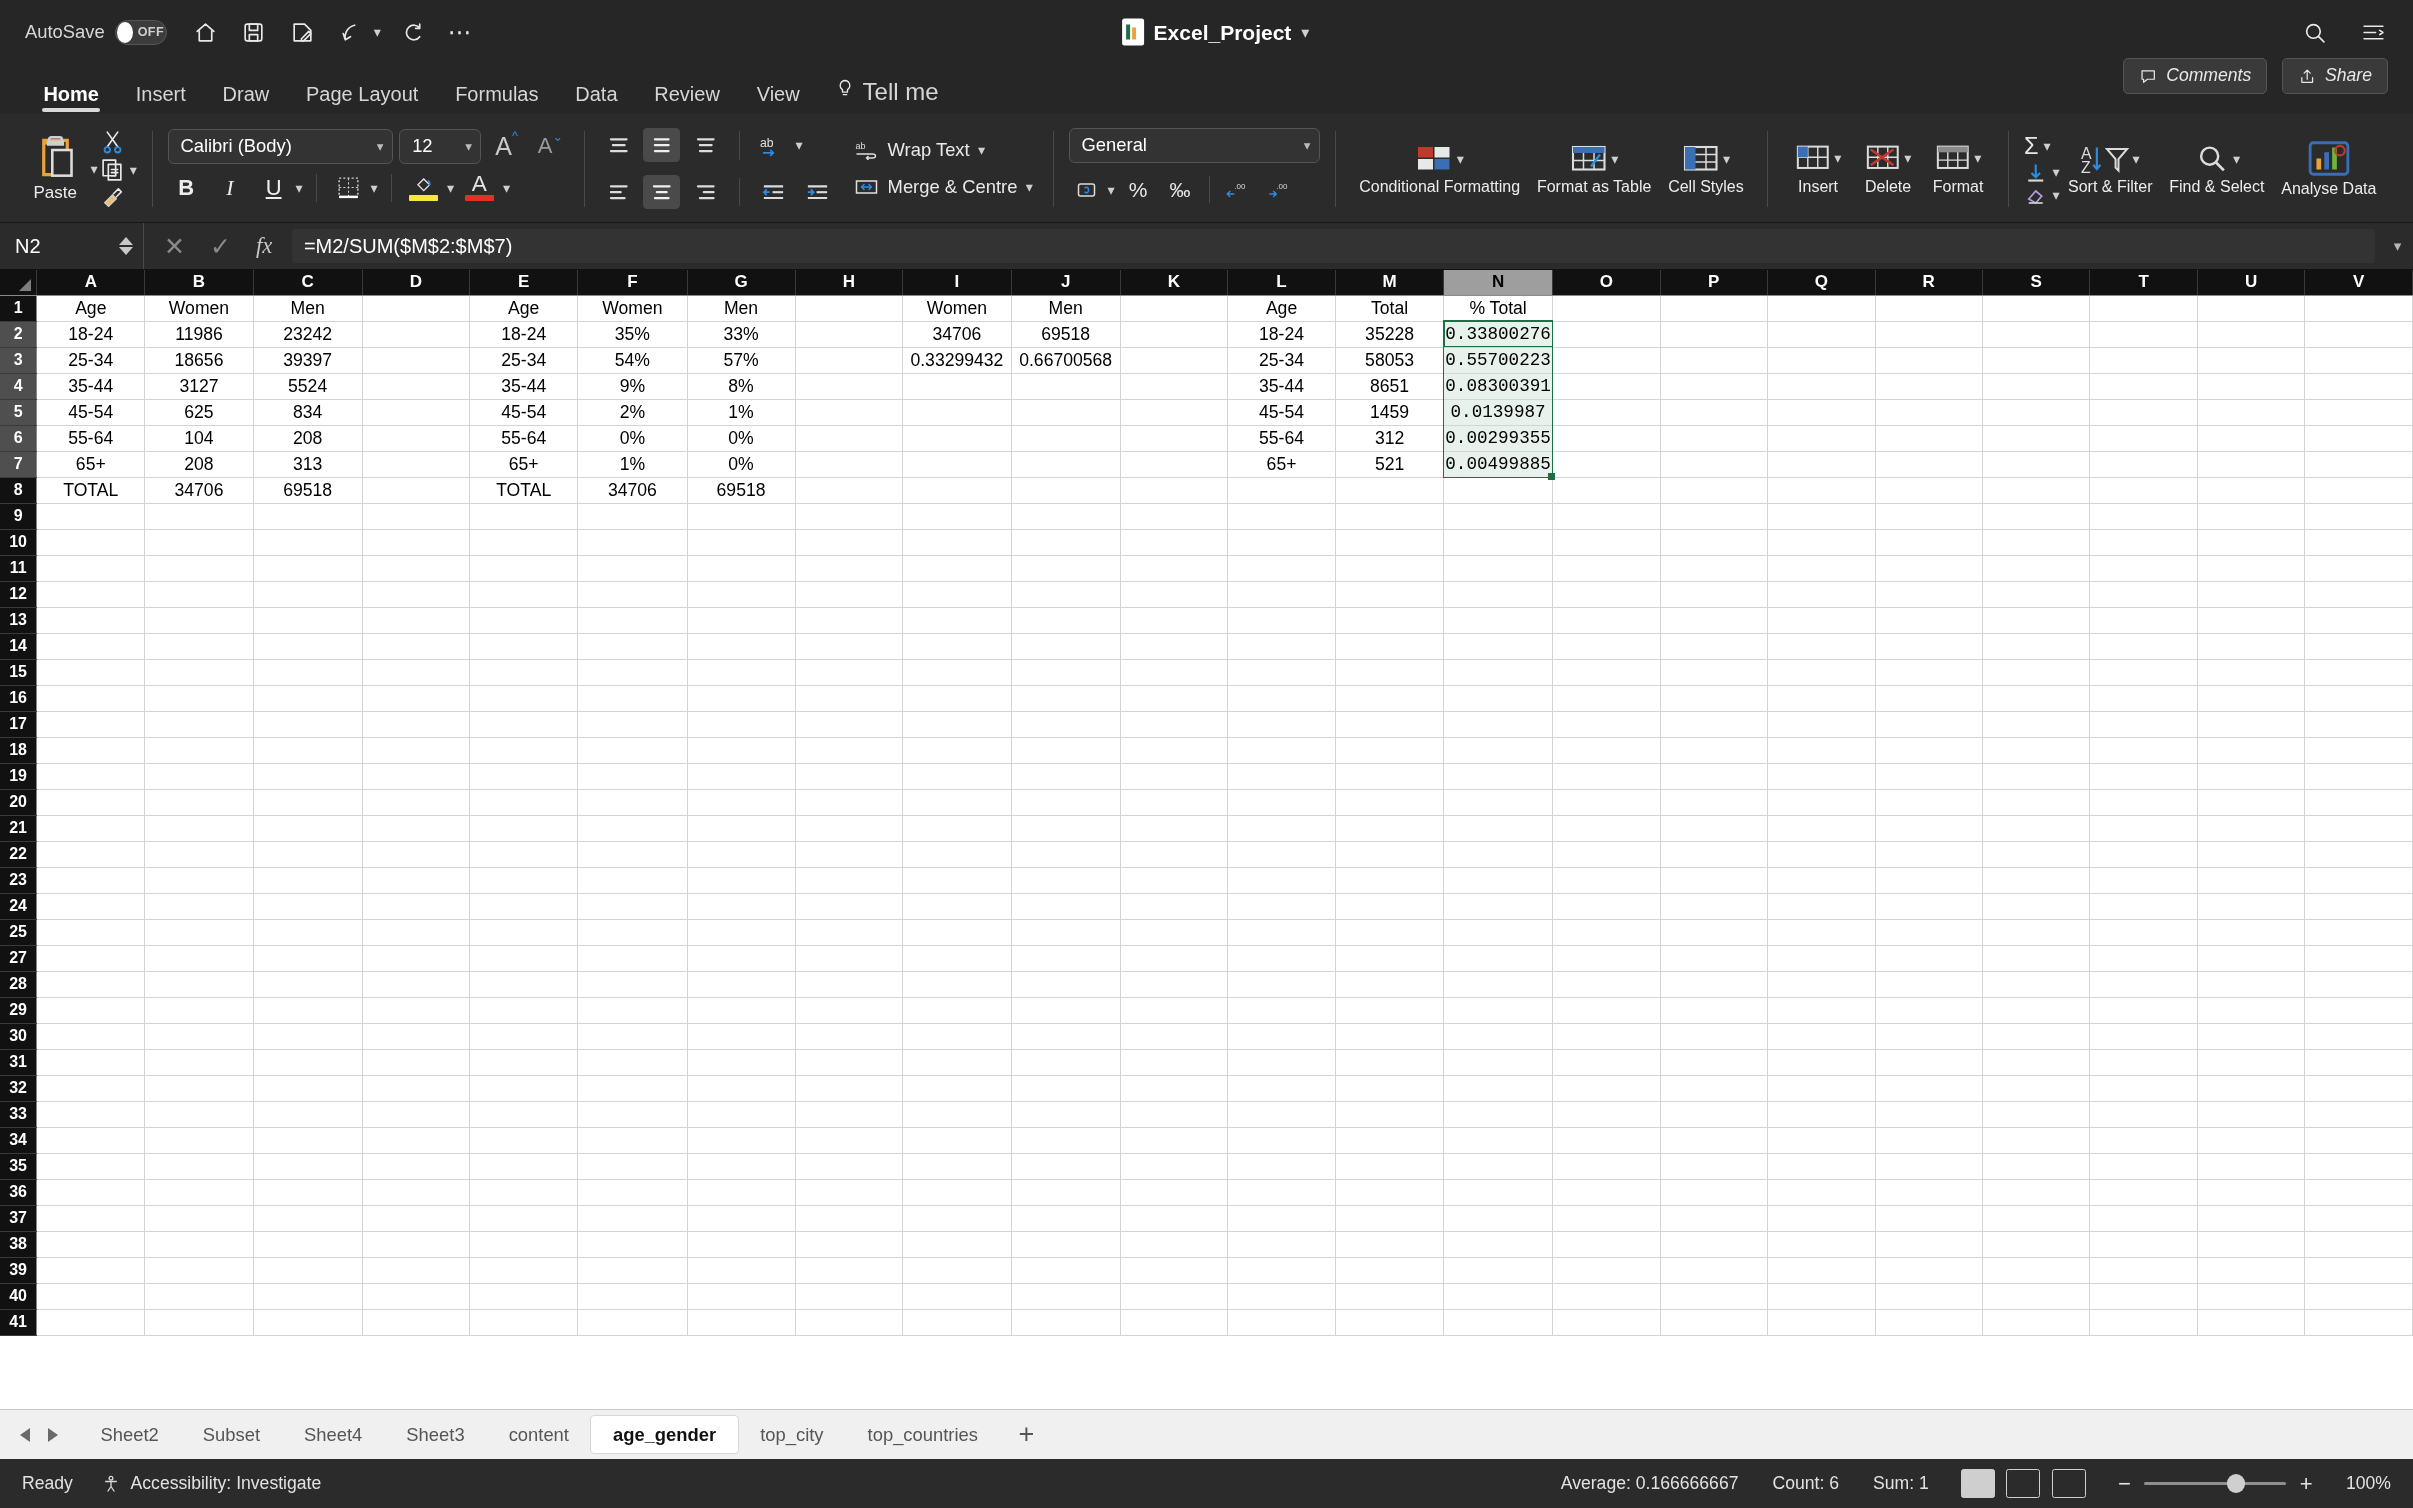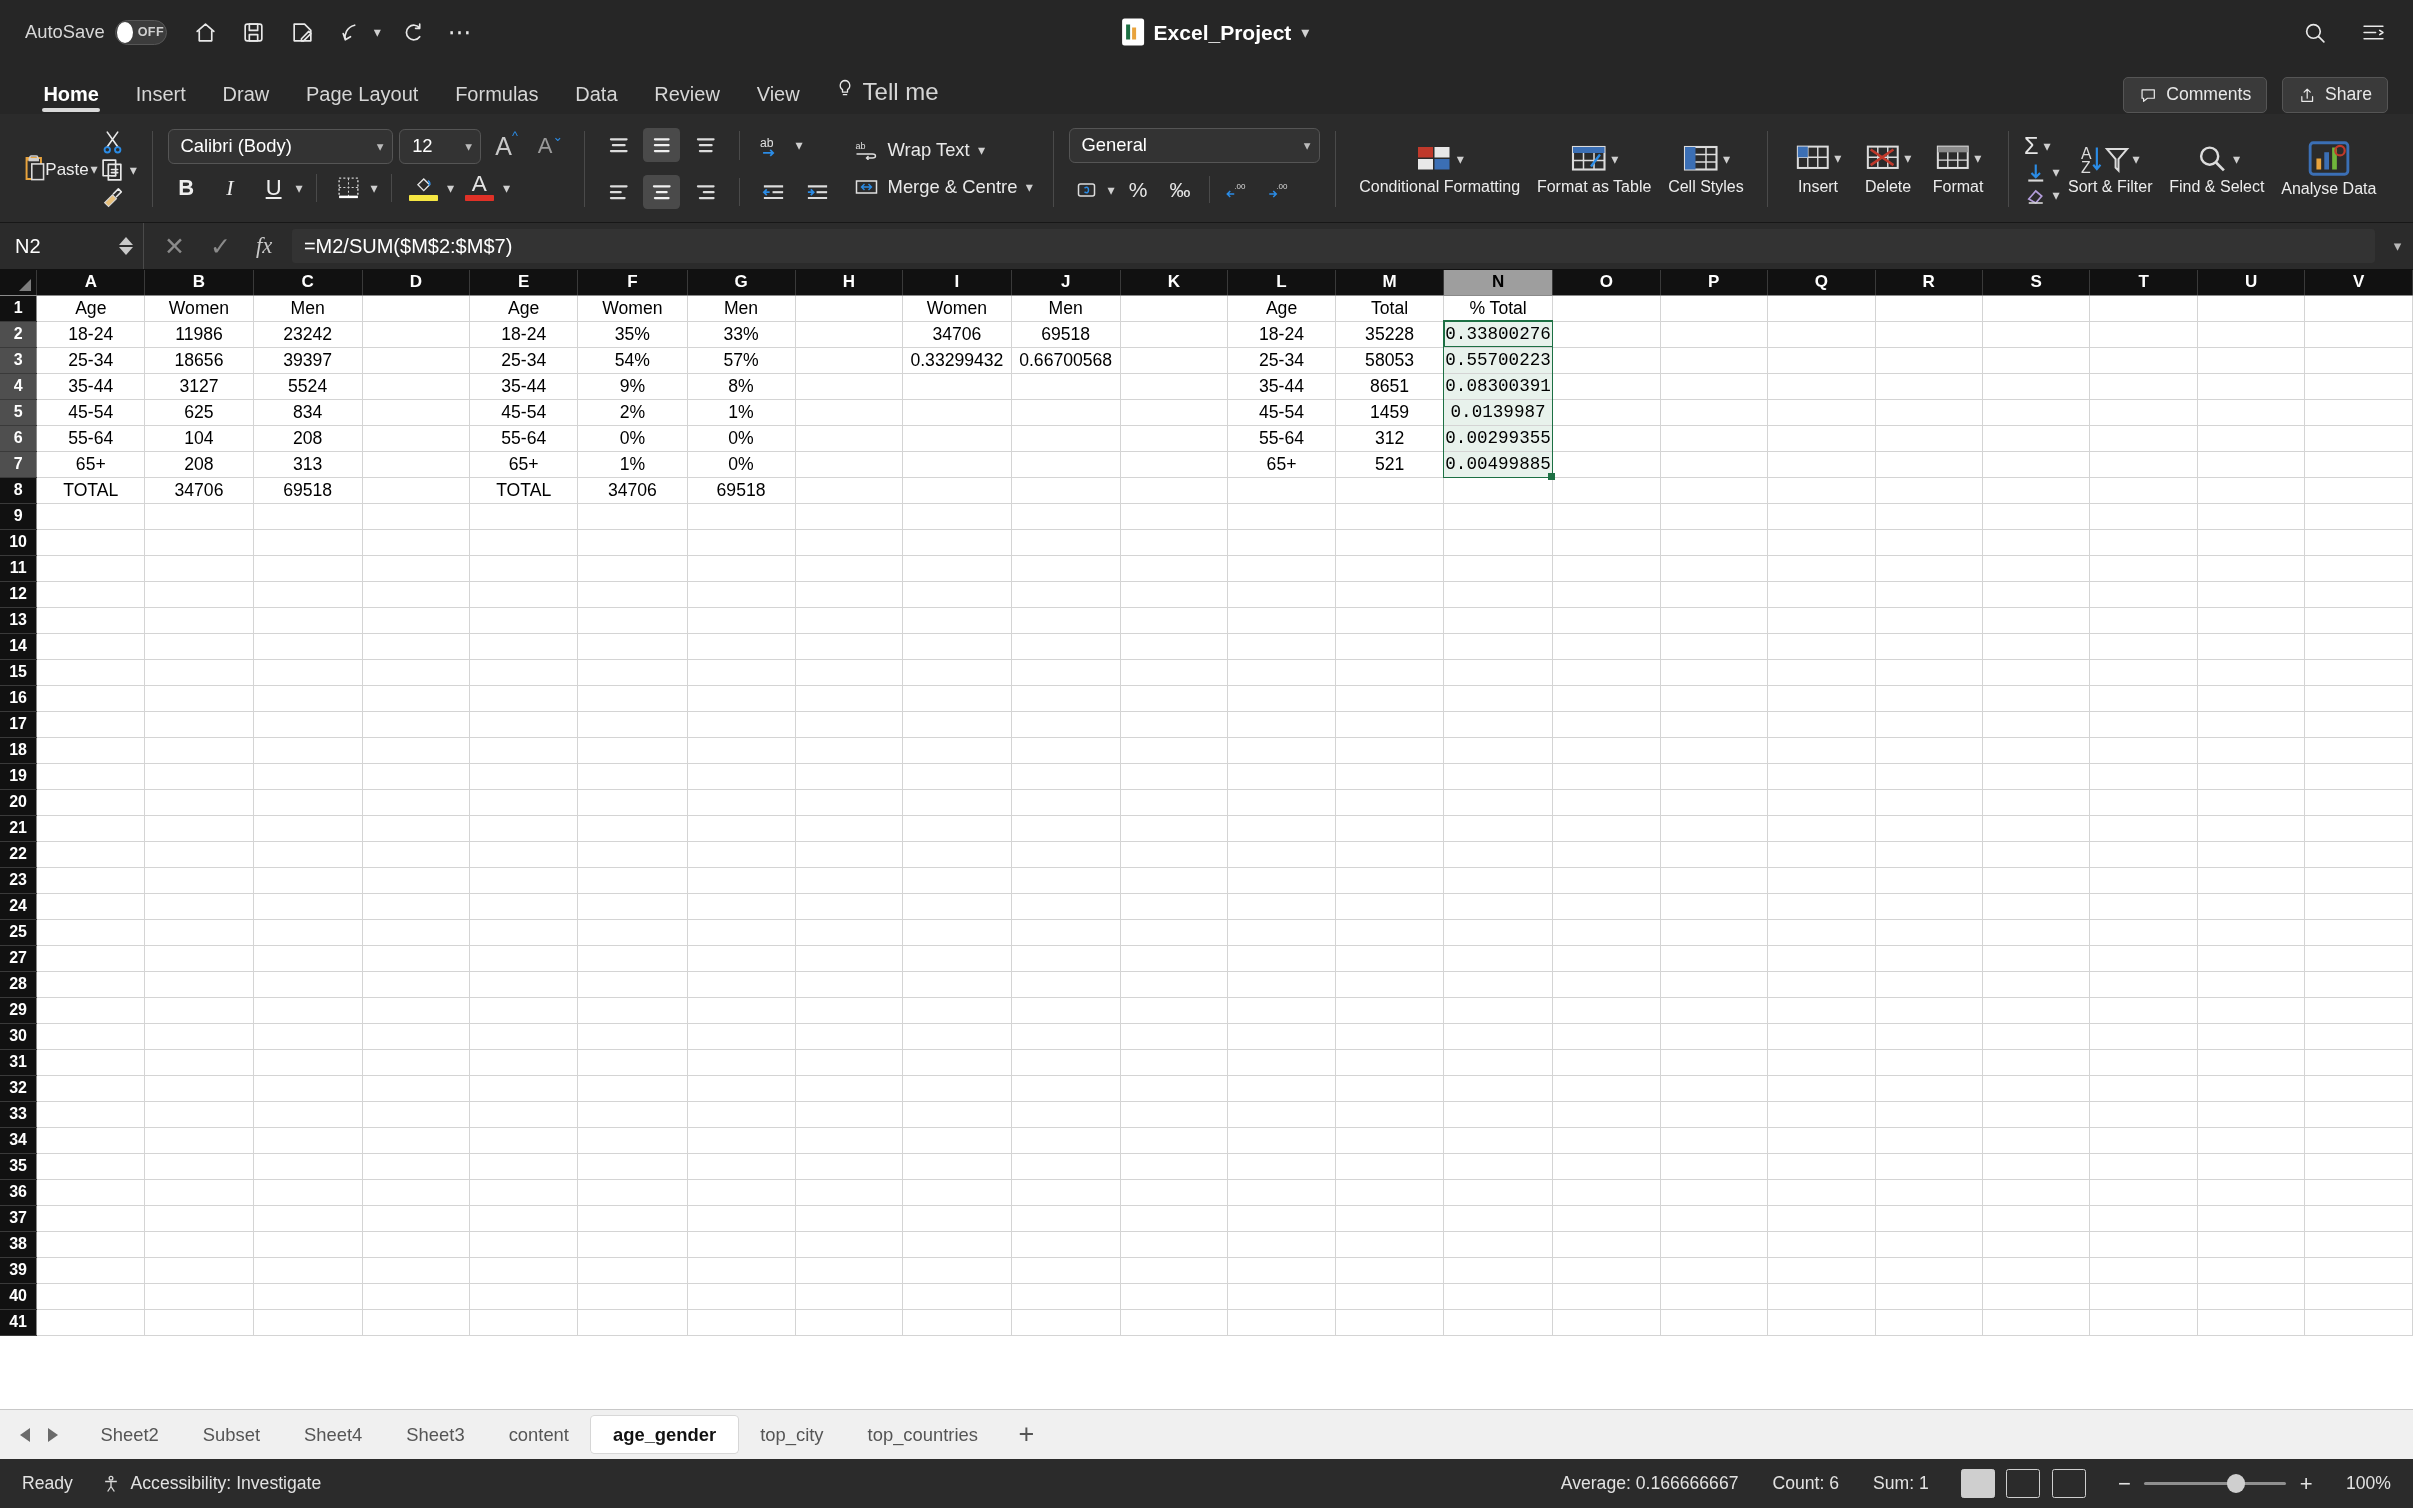--- a/index.html
+++ b/index.html
@@ -52,35 +52,35 @@
   }
   .rtab {
     color:#d6d6d6; font-size:20px; padding:0 18.4px 8.4px 18.4px; cursor:pointer; position:relative;
   }
   .rtab.active { color:#ffffff; font-weight:bold; }
   .rtab.active::after {
     content:""; position:absolute; left:17px; right:17px; bottom:1.7px; height:4.2px;
     background:#d9d9d9; border-radius:2.5px;
   }
   .tellme { display:flex; align-items:flex-start; gap:7.5px; padding:0 17px 8.4px 17px; color:#d6d6d6; font-size:24px; cursor:pointer;}
-  .tab-right { position:absolute; right:25px; bottom:1px; display:flex; gap:15px; }
+  .tab-right { position:absolute; right:25px; bottom:20px; display:flex; gap:15px;font-style:italic; }
   .pill {
     background:#3a3a3a; border:0.8px solid #555; border-radius:5px; color:#e8e8e8;
     font-size:17.6px; padding:6.7px 15px; display:flex; align-items:center; gap:8.4px; cursor:pointer;
   }
 
   
   .ribbon {
     height:109px; background:#2b2b2b; display:flex; align-items:stretch;
     padding:5px 10px 3.4px 13.4px; flex:0 0 109px; border-bottom:0.8px solid #171717;
   }
   .rgroup { display:flex; align-items:center; height:100%; padding:0 8.4px; }
   .rsep { width:0.8px; background:#4a4a4a; margin:11.7px 6.7px; align-self:stretch; }
 
-  .paste-btn { display:flex; align-items:center; justify-content:center;
+  .paste-btn { display:flex; flex-direction:column; align-items:center; justify-content:center;
     width:67px; cursor:pointer; }
   .paste-btn .lbl { color:#ededed; font-size:17px; margin-top:1.7px;}
   .cutcopy { display:flex; flex-direction:column; justify-content:center; gap:3.4px; margin-left:1.7px;}
   .mini-row { display:flex; align-items:center; gap:3.4px; cursor:pointer; }
 
   .fontcol { display:flex; flex-direction:column; gap:3px; justify-content:center; }
   .frow { display:flex; align-items:center; gap:6.7px; }
   .fld {
     background:#333; border:0.8px solid #555; border-radius:5.9px; height:35px;
     display:flex; align-items:center; padding:0 8.4px 0 11.7px; color:#fff; font-size:18.4px;

